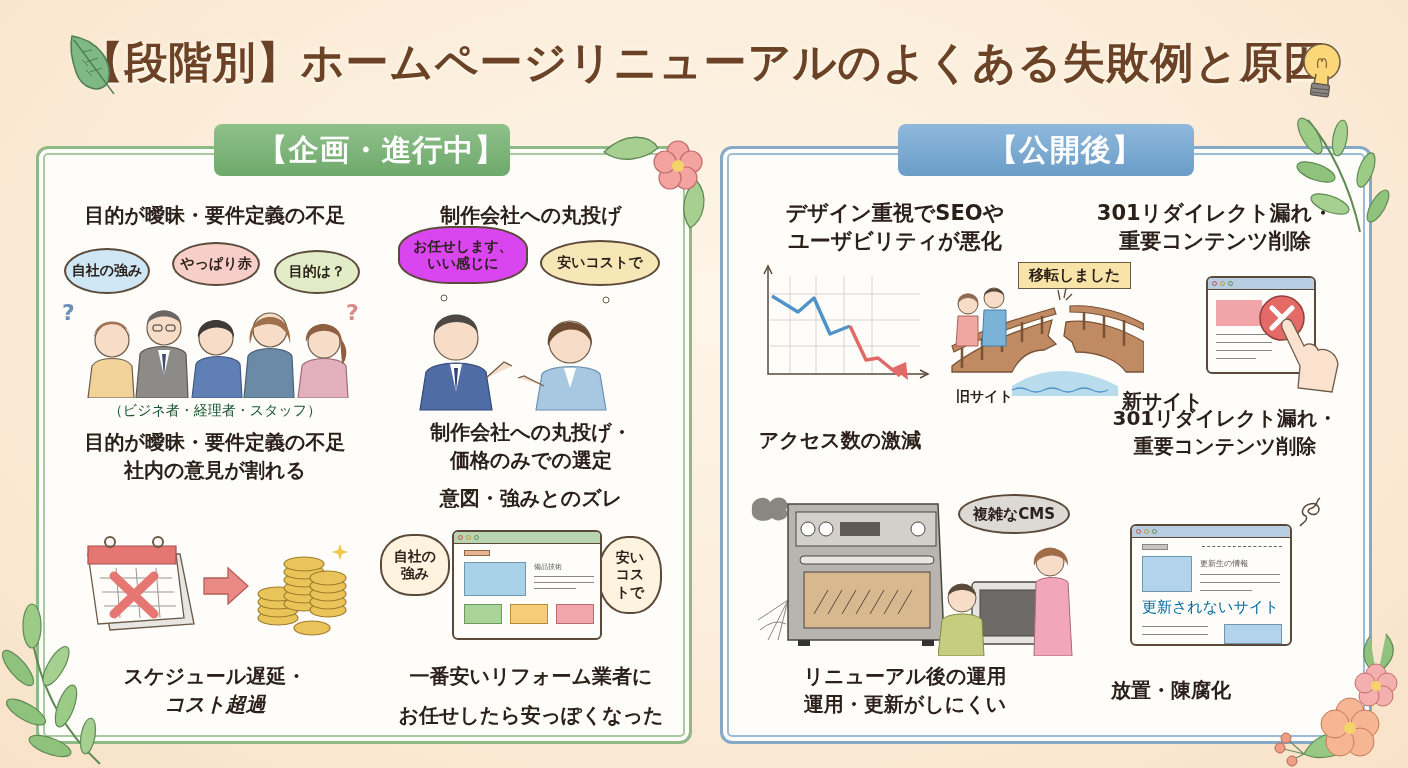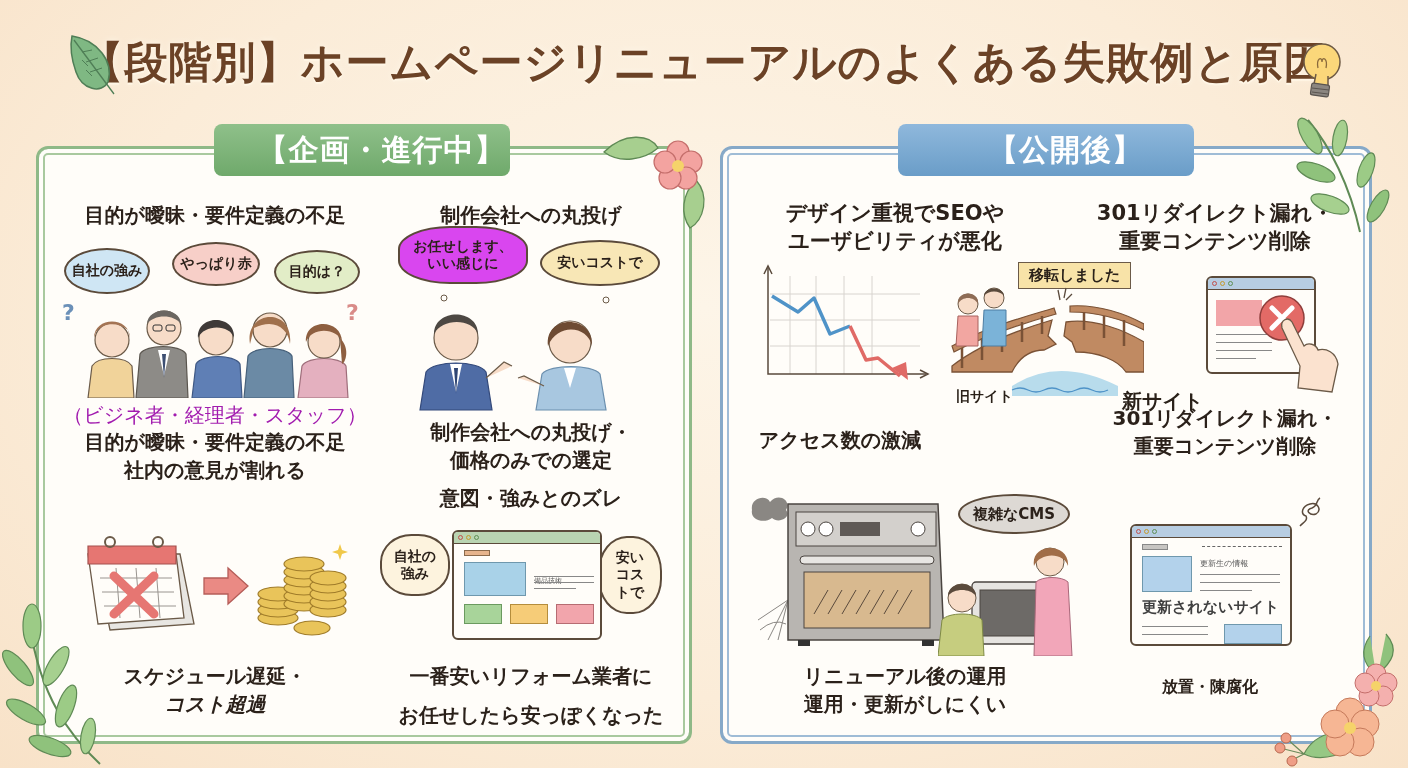--- a/index.html
+++ b/index.html
@@ -24,21 +24,21 @@
     position: absolute; height: 52px; border-radius: 8px; color: #fff;
     font-size: 30px; font-weight: bold; display: flex; align-items: center; justify-content: center;
     letter-spacing: 1px;
     padding-left: 39px;
   }
   .tab.green { left: 214px; top: 124px; width: 296px; background: linear-gradient(180deg,#8fc08a,#6fa96b); }
   .tab.blue  { left: 898px; top: 124px; width: 296px; background: linear-gradient(180deg,#8fb8dc,#6a9dc8); }
 
   .h { position: absolute; font-size: 20px; font-weight: bold; text-align: center; line-height: 1.3; color: #2b211a; }
   .cap { position: absolute; font-size: 20px; font-weight: bold; text-align: center; line-height: 1.4; color: #2b211a; }
-  .small { position: absolute; font-size: 20px; text-align: center; color: #a21caf; font-family: Liberation Serif, serif; }
+  .small { position: absolute; font-size: 14px; text-align: center; color: #14532d; font-family: Liberation Serif, serif; }
 
   .bubble {
     position: absolute; border: 2px solid #5b4a3a; border-radius: 50%;
     display: flex; align-items: center; justify-content: center; text-align: center;
     font-size: 14px; font-weight: bold; line-height: 1.25; color: #2b211a;
   }
   .abs { position: absolute; }
   svg { display: block; }
 </style>
 </head>
@@ -218,21 +218,21 @@
   <span style="display:block;width:40px;">安いコストで</span>
 </div>
 <div class="abs" style="left:452px;top:530px;width:150px;height:110px;border:2px solid #5b4a3a;border-radius:6px;background:#fffdf9;overflow:hidden;">
   <div style="height:12px;background:#b9d4b1;border-bottom:1.5px solid #5b4a3a;display:flex;align-items:center;padding-left:4px;gap:3px;">
     <span style="width:5px;height:5px;border-radius:50%;border:1px solid #c0504d;"></span>
     <span style="width:5px;height:5px;border-radius:50%;border:1px solid #c59a2e;"></span>
     <span style="width:5px;height:5px;border-radius:50%;border:1px solid #5e8f54;"></span>
   </div>
   <div class="abs" style="left:10px;top:18px;width:26px;height:6px;background:#e6b48d;border:1px solid #8a6a4c;"></div>
   <div class="abs" style="left:10px;top:30px;width:62px;height:34px;background:#a9d2e8;border:1px solid #6f98ad;"></div>
-  <div class="abs" style="left:80px;top:44px;font-size:7px;color:#555;">備品技術</div>
+  <div class="abs" style="left:80px;top:30px;font-size:7px;color:#555;">備品技術</div>
   <div class="abs" style="left:80px;top:44px;width:60px;border-top:1px solid #888;"></div>
   <div class="abs" style="left:80px;top:50px;width:60px;border-top:1px solid #888;"></div>
   <div class="abs" style="left:80px;top:56px;width:42px;border-top:1px solid #888;"></div>
   <div class="abs" style="left:10px;top:72px;width:38px;height:20px;background:#a8d49a;border:1px solid #6b9a5f;"></div>
   <div class="abs" style="left:56px;top:72px;width:38px;height:20px;background:#f6cc78;border:1px solid #b58d3c;"></div>
   <div class="abs" style="left:102px;top:72px;width:38px;height:20px;background:#f2a5ac;border:1px solid #b66c72;"></div>
 </div>
 <div class="cap" style="left:376px;top:662px;width:310px;">一番安いリフォーム業者に</div>
 <div class="cap" style="left:376px;top:690px;width:310px;margin-top:11px;">お任せしたら安っぽくなった</div>
 
@@ -392,18 +392,18 @@
     <span style="width:5px;height:5px;border-radius:50%;border:1px solid #c59a2e;"></span>
     <span style="width:5px;height:5px;border-radius:50%;border:1px solid #5e8f54;"></span>
   </div>
   <div class="abs" style="left:10px;top:18px;width:26px;height:6px;background:#c7c5c2;border:1px solid #888;"></div>
   <div class="abs" style="left:70px;top:20px;width:80px;border-top:1.5px dashed #666;"></div>
   <div class="abs" style="left:10px;top:30px;width:50px;height:36px;background:#b3d2eb;border:1px solid #6f98ad;"></div>
   <div class="abs" style="left:68px;top:32px;font-size:8px;color:#555;">更新生の情報</div>
   <div class="abs" style="left:68px;top:48px;width:80px;border-top:1px solid #888;"></div>
   <div class="abs" style="left:68px;top:56px;width:80px;border-top:1px solid #888;"></div>
   <div class="abs" style="left:68px;top:64px;width:52px;border-top:1px solid #888;"></div>
-  <div class="abs" style="left:10px;top:72px;font-size:15px;font-weight:bold;color:#404040;">更新されないサイト</div>
+  <div class="abs" style="left:10px;top:72px;font-size:15px;font-weight:normal;color:#0369a1;">更新されないサイト</div>
   <div class="abs" style="left:10px;top:100px;width:66px;border-top:1px solid #888;"></div>
   <div class="abs" style="left:10px;top:108px;width:66px;border-top:1px solid #888;"></div>
   <div class="abs" style="left:92px;top:98px;width:58px;height:20px;background:#b3d2eb;border:1px solid #6f98ad;"></div>
 </div>
-<div class="cap" style="left:1110px;top:676px;width:200px;font-size:16px;">放置・陳腐化</div>
+<div class="cap" style="left:1071px;top:676px;width:200px;font-size:20px;">放置・陳腐化</div>
 
 </body></html>

